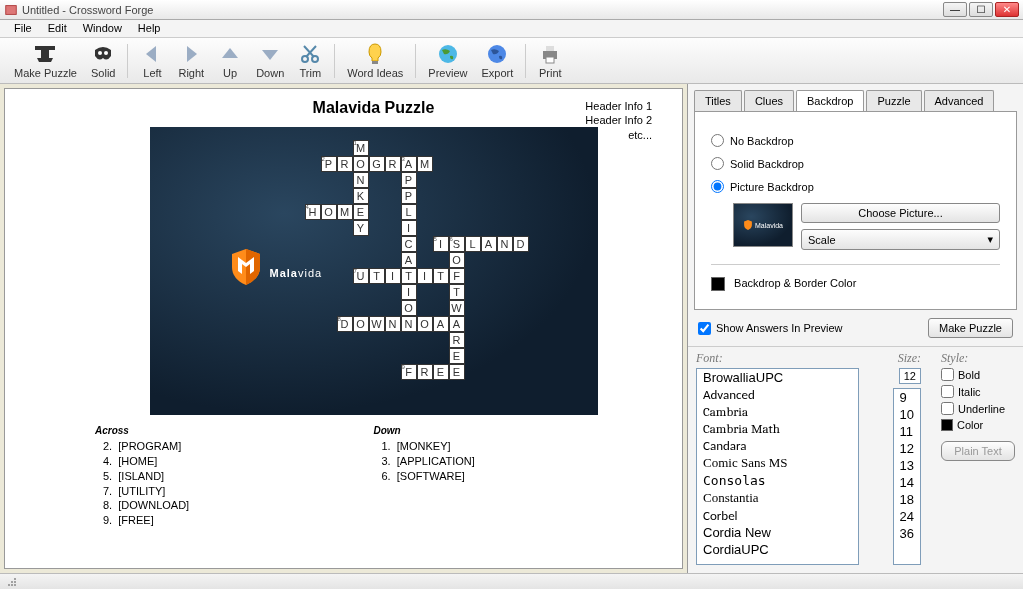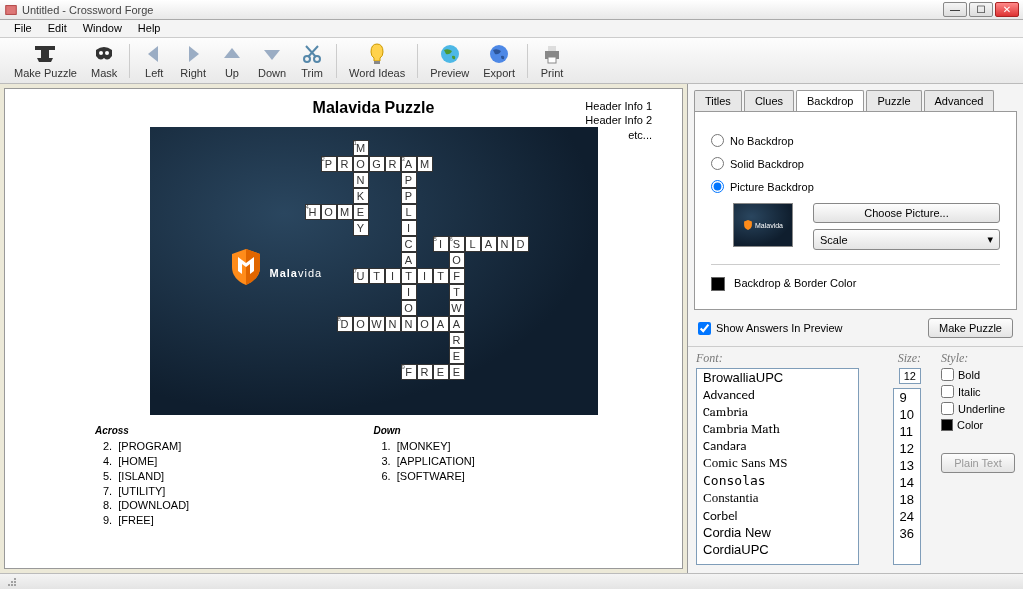--- a/index.html
+++ b/index.html
@@ -49,21 +49,21 @@
 .right-panel { width: 336px; background: #f4f4f4; border-left: 1px solid #999; display: flex; flex-direction: column; }
 .tabs { display: flex; padding: 6px 6px 0 6px; }
 .tab { padding: 4px 10px; border: 1px solid #999; border-bottom: none; background: #e8e8e8; margin-right: 2px; cursor: pointer; border-radius: 2px 2px 0 0; }
 .tab.active { background: #fff; position: relative; z-index: 2; }
 .tab-content { flex: 0 0 auto; border: 1px solid #999; margin: 0 6px; background: #fff; padding: 12px 16px; }
 
 .radio-row { display: flex; align-items: center; margin: 10px 0; }
 .radio-row input { margin-right: 6px; }
 .radio-row label { cursor: pointer; }
 .indent { margin-left: 22px; margin-bottom: 14px; }
-.pic-row { display: flex; gap: 20px; align-items: flex-start; }
+.pic-row { display: flex; gap: 8px; align-items: flex-start; }
 .pic-thumb { width: 60px; height: 44px; border: 1px solid #888; background: radial-gradient(ellipse at 30% 30%, #2a465f, #0f1e2e 70%); display:flex; align-items:center; justify-content:center; }
 .pic-thumb-inner { display:flex; align-items:center;}
 .pic-ctrl { flex:1; }
 .btn { background: linear-gradient(#fdfdfd,#e4e4e4); border: 1px solid #888; border-radius: 3px; padding: 3px 10px; cursor: pointer; min-width: 100px; text-align: center; }
 .select { background: linear-gradient(#fdfdfd,#e4e4e4); border: 1px solid #888; border-radius: 3px; padding: 3px 6px; margin-top: 6px; display:flex; justify-content: space-between; align-items:center;}
 .hr { height:1px; background:#ccc; margin: 8px 0 12px; }
 .color-swatch { width:14px; height:14px; background:#000; border:1px solid #666; display:inline-block; vertical-align:middle; margin-right:6px; }
 
 .mid-row { display:flex; padding: 8px 10px; align-items:center; }
 .mid-row input[type=checkbox]{ margin-right:5px;}
@@ -76,21 +76,21 @@
 .listbox .item { padding: 1px 6px; font-size:13px; cursor:pointer; white-space: nowrap;}
 .font-col.fonts { flex:1; }
 .font-col.fonts .listbox { flex:1; }
 .font-col.size { width: 42px; align-items: flex-end; }
 .font-col.size .cur { border:1px solid #7f9db9; background:#fff; padding:1px 4px; margin-bottom:4px; text-align:center;}
 .font-col.size .listbox{ flex:1;}
 .font-col.style { width: 74px; }
 .check-row { display:flex; align-items:center; margin-bottom:4px;}
 .check-row input{margin-right:4px;}
 .check-row .sw{width:12px;height:12px;background:#000;border:1px solid #666;margin-right:4px;}
-.plain-btn { margin-top:18px; }
+.plain-btn { margin-top:6px;border-radius:6px; }
 .statusbar { height: 16px; background: linear-gradient(#f4f4f4,#e4e4e4); border-top:1px solid #bbb; display:flex; align-items:center; padding-left:6px; }
 .status-grip { width:12px; height:12px; margin-right:4px;}
 
 
 .listbox::-webkit-scrollbar{width:15px;}
 .listbox::-webkit-scrollbar-track{background:#e8e8e8; border-left:1px solid #ccc;}
 .listbox::-webkit-scrollbar-thumb{background:linear-gradient(#d4d4d4,#bcbcbc); border:1px solid #999; border-radius:2px;}
 .listbox::-webkit-scrollbar-button{background:linear-gradient(#eee,#ccc); height:15px; border:1px solid #999;}
 </style>
 </head>
@@ -125,21 +125,21 @@
       <div class="lbl">Make Puzzle</div>
     </div>
     <div class="tool-btn">
       <div class="icon">
         <svg width="24" height="24" viewBox="0 0 24 24">
           <path d="M4 8 Q12 2 20 8 L20 14 Q16 20 12 16 Q8 20 4 14 Z" fill="#333"></path>
           <circle cx="9" cy="11" r="2" fill="#fff"></circle>
           <circle cx="15" cy="11" r="2" fill="#fff"></circle>
         </svg>
       </div>
-      <div class="lbl">Mask</div>
+      <div class="lbl">Solid</div>
     </div>
     <div class="tool-sep"></div>
     <div class="tool-btn">
       <div class="icon">
         <svg width="24" height="24" viewBox="0 0 24 24">
           <path d="M16 4 L6 12 L16 20 Z" fill="#9badc4"></path>
         </svg>
       </div>
       <div class="lbl">Left</div>
     </div>

